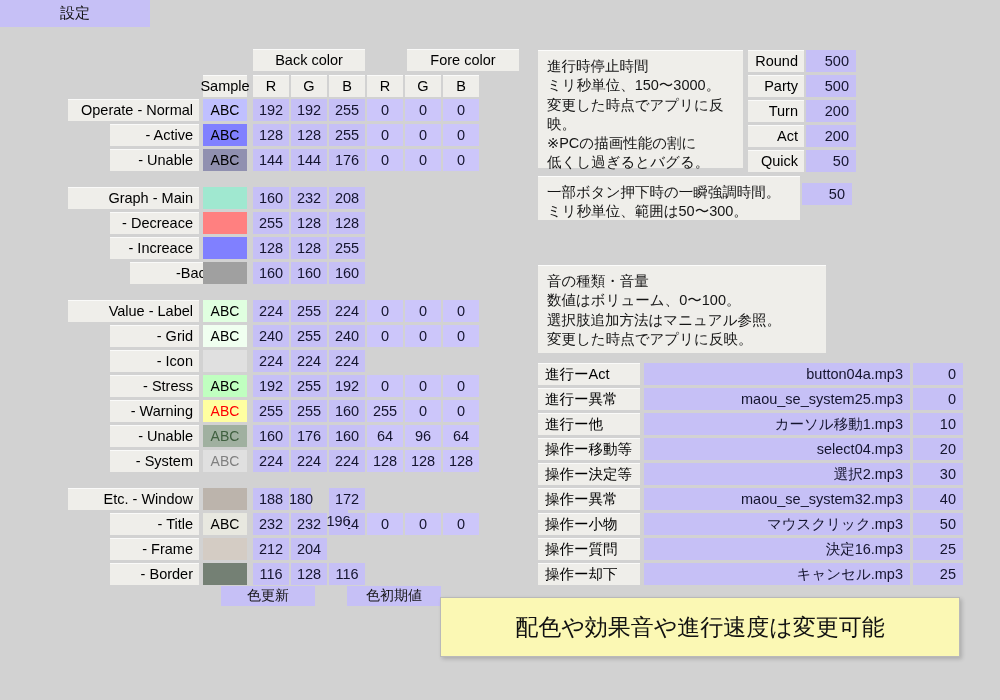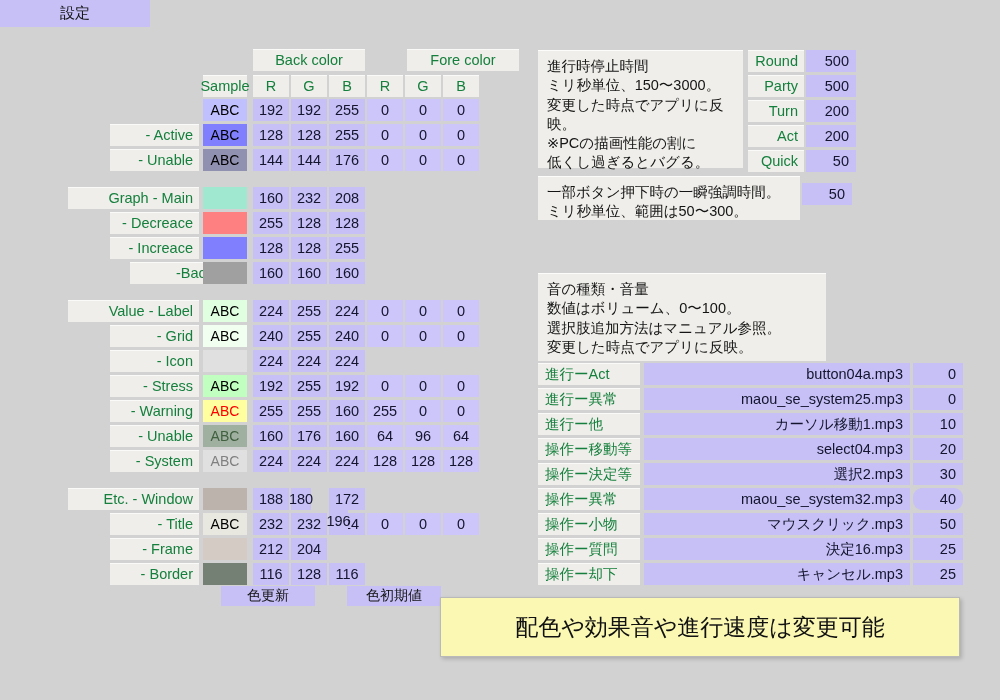--- a/index.html
+++ b/index.html
@@ -18,21 +18,21 @@
     background:#c6c0f6;
     display:flex;align-items:center;justify-content:center;
     font-size:15px;color:#111;
   }
 
   
   .lbl{
     background:#efeeea;
     display:flex;align-items:center;justify-content:flex-end;
     padding-right:6px;box-sizing:border-box;
-    font-size:14.5px;color:#15803d;height:22px;
+    font-size:14.5px;color:#000000;height:22px;
     box-shadow:0 1px 0 rgba(255,255,255,.7) inset;
   }
   .lbl.ctr{justify-content:center;padding-right:0;}
   .num{
     background:#c6c0f6;
     display:flex;align-items:center;justify-content:center;
     font-size:14.5px;color:#14142e;height:22px;box-sizing:border-box;
   }
   .num.pale{background:#ccc6fa;}
   .num.right{justify-content:flex-end;padding-right:7px;}
@@ -78,20 +78,21 @@
   <div class="abs" id="color-table" style="left:0;top:0;width:500px;height:580px;">
       <div class="lbl ctr" style="left:253px;top:49px;width:112px;position:absolute;">Back color</div>
       <div class="lbl ctr" style="left:367px;top:49px;width:112px;position:absolute;margin-left:40px;">Fore color</div>
       <div class="lbl ctr" style="left:203px;top:75px;width:44px;position:absolute;">Sample</div>
       <div class="lbl ctr" style="left:253px;top:75px;width:36px;position:absolute;">R</div>
       <div class="lbl ctr" style="left:291px;top:75px;width:36px;position:absolute;">G</div>
       <div class="lbl ctr" style="left:329px;top:75px;width:36px;position:absolute;">B</div>
       <div class="lbl ctr" style="left:367px;top:75px;width:36px;position:absolute;">R</div>
       <div class="lbl ctr" style="left:405px;top:75px;width:36px;position:absolute;">G</div>
       <div class="lbl ctr" style="left:443px;top:75px;width:36px;position:absolute;">B</div>
+      <div class="lbl" style="left:68px;top:99px;width:131px;position:absolute;">Operate - Normal</div>
       <div class="swatch" style="left:203px;top:99px;width:44px;position:absolute;background:rgb(192,192,255);color:rgb(0,0,0);">ABC</div>
       <div class="num" style="left:253px;top:99px;width:36px;position:absolute;">192</div>
       <div class="num" style="left:291px;top:99px;width:36px;position:absolute;">192</div>
       <div class="num" style="left:329px;top:99px;width:36px;position:absolute;">255</div>
       <div class="num pale" style="left:367px;top:99px;width:36px;position:absolute;">0</div>
       <div class="num pale" style="left:405px;top:99px;width:36px;position:absolute;">0</div>
       <div class="num pale" style="left:443px;top:99px;width:36px;position:absolute;">0</div>
       <div class="lbl" style="left:110px;top:124px;width:89px;position:absolute;">- Active</div>
       <div class="swatch" style="left:203px;top:124px;width:44px;position:absolute;background:rgb(128,128,255);color:rgb(0,0,0);">ABC</div>
       <div class="num" style="left:253px;top:124px;width:36px;position:absolute;">128</div>
@@ -231,21 +232,21 @@
       <div class="lbl" style="left:0;top:100px;width:56px;position:absolute;">Quick</div>
       <div class="num right" style="left:58px;top:100px;width:50px;position:absolute;">50</div>
     </div>
 
   <div class="abs info" style="left:538px;top:176px;width:262px;height:44px;">一部ボタン押下時の一瞬強調時間。
 ミリ秒単位、範囲は50〜300。</div>
   <div class="abs num right" style="left:802px;top:183px;width:50px;">
     <span>50</span>
   </div>
 
-  <div class="abs info" style="left:538px;top:265px;width:288px;height:88px;margin-top:8px;">音の種類・音量
+  <div class="abs info" style="left:538px;top:265px;width:288px;height:88px;">音の種類・音量
 数値はボリューム、0〜100。
 選択肢追加方法はマニュアル参照。
 変更した時点でアプリに反映。</div>
 
   <div class="abs" id="sound-rows" style="left:538px;top:363px;width:412px;">
       <div class="lbl" style="left:0;top:0px;width:102px;position:absolute;justify-content:flex-start;padding-left:7px;">進行ーAct</div>
       <div class="num right" style="left:106px;top:0px;width:266px;position:absolute;">button04a.mp3</div>
       <div class="num right" style="left:375px;top:0px;width:50px;position:absolute;">0</div>
       <div class="lbl" style="left:0;top:25px;width:102px;position:absolute;justify-content:flex-start;padding-left:7px;">進行ー異常</div>
       <div class="num right" style="left:106px;top:25px;width:266px;position:absolute;">maou_se_system25.mp3</div>
@@ -254,21 +255,21 @@
       <div class="num right" style="left:106px;top:50px;width:266px;position:absolute;">カーソル移動1.mp3</div>
       <div class="num right" style="left:375px;top:50px;width:50px;position:absolute;">10</div>
       <div class="lbl" style="left:0;top:75px;width:102px;position:absolute;justify-content:flex-start;padding-left:7px;">操作ー移動等</div>
       <div class="num right" style="left:106px;top:75px;width:266px;position:absolute;">select04.mp3</div>
       <div class="num right" style="left:375px;top:75px;width:50px;position:absolute;">20</div>
       <div class="lbl" style="left:0;top:100px;width:102px;position:absolute;justify-content:flex-start;padding-left:7px;">操作ー決定等</div>
       <div class="num right" style="left:106px;top:100px;width:266px;position:absolute;padding-left:17px;">選択2.mp3</div>
       <div class="num right" style="left:375px;top:100px;width:50px;position:absolute;">30</div>
       <div class="lbl" style="left:0;top:125px;width:102px;position:absolute;justify-content:flex-start;padding-left:7px;">操作ー異常</div>
       <div class="num right" style="left:106px;top:125px;width:266px;position:absolute;">maou_se_system32.mp3</div>
-      <div class="num right" style="left:375px;top:125px;width:50px;position:absolute;border-radius:9px;">40</div>
+      <div class="num right" style="left:375px;top:125px;width:50px;position:absolute;">40</div>
       <div class="lbl" style="left:0;top:150px;width:102px;position:absolute;justify-content:flex-start;padding-left:7px;">操作ー小物</div>
       <div class="num right" style="left:106px;top:150px;width:266px;position:absolute;">マウスクリック.mp3</div>
       <div class="num right" style="left:375px;top:150px;width:50px;position:absolute;">50</div>
       <div class="lbl" style="left:0;top:175px;width:102px;position:absolute;justify-content:flex-start;padding-left:7px;">操作ー質問</div>
       <div class="num right" style="left:106px;top:175px;width:266px;position:absolute;">決定16.mp3</div>
       <div class="num right" style="left:375px;top:175px;width:50px;position:absolute;">25</div>
       <div class="lbl" style="left:0;top:200px;width:102px;position:absolute;justify-content:flex-start;padding-left:7px;">操作ー却下</div>
       <div class="num right" style="left:106px;top:200px;width:266px;position:absolute;">キャンセル.mp3</div>
       <div class="num right" style="left:375px;top:200px;width:50px;position:absolute;">25</div>
     </div>

